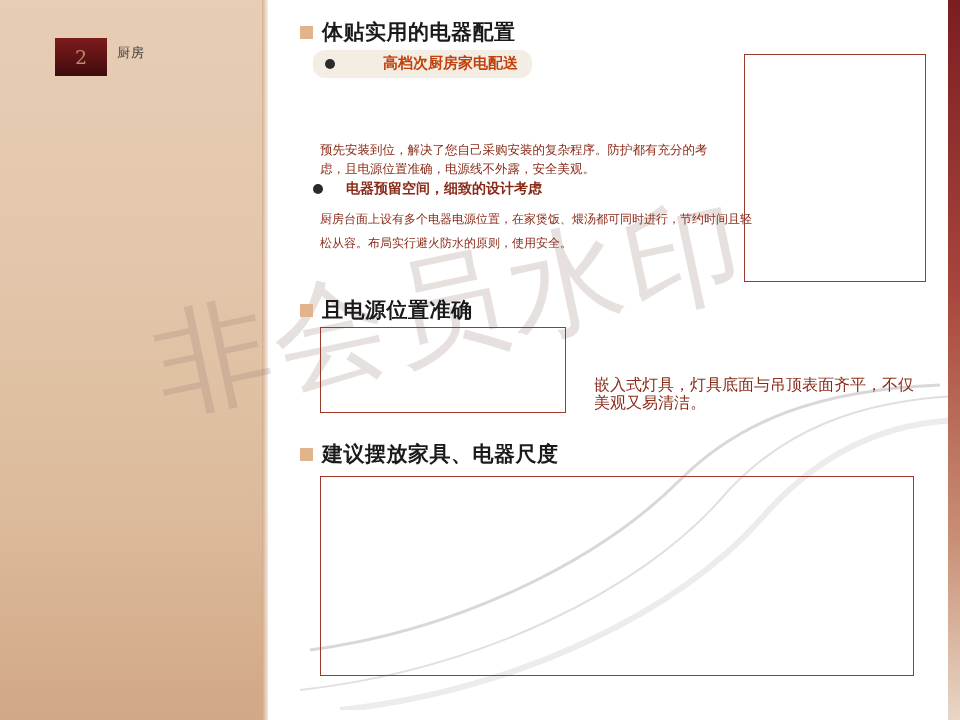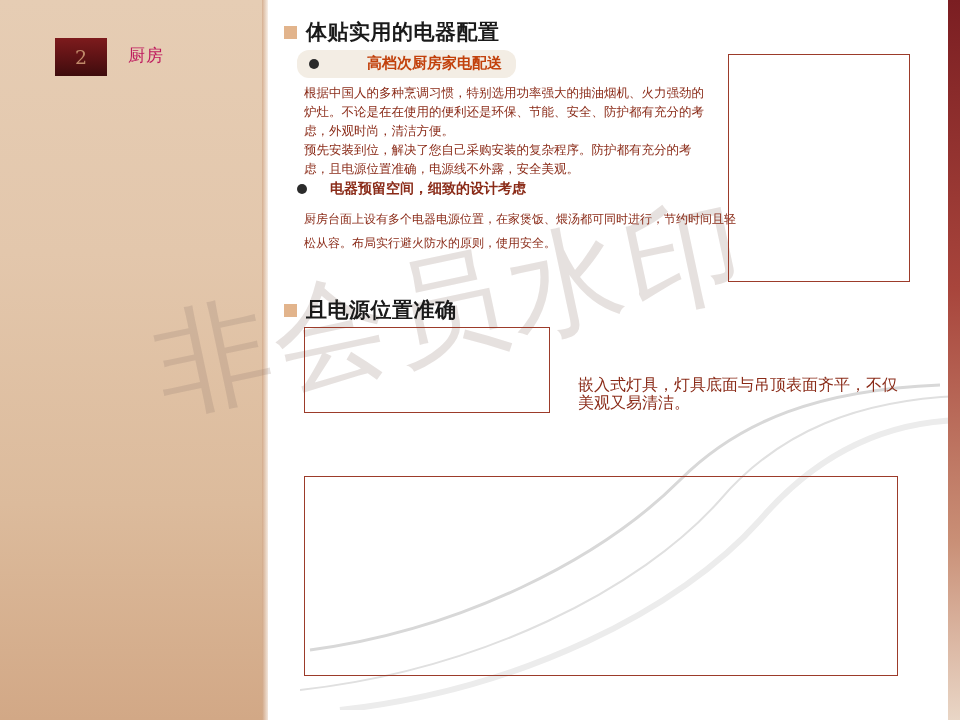--- a/index.html
+++ b/index.html
@@ -48,23 +48,23 @@
     width: 52px; height: 38px;
     background: linear-gradient(to bottom, #7d1b1d 0%, #5c1214 55%, #3e0c0d 100%);
     color: #c08a6a;
     font-size: 19px;
     line-height: 38px;
     text-align: center;
     font-family: "DejaVu Serif", "Liberation Serif", serif;
   }
   .chapter-title {
     position: absolute;
-    left: 128px; top: 44px;
-    font-size: 17px;
-    color: #be185d;
+    left: 117px; top: 44px;
+    font-size: 13px;
+    color: #404040;
     letter-spacing: 1px;
   }
   
   .watermark {
     position: absolute;
     left: 150px; top: 230px;
     font-size: 116px;
     color: rgba(140, 120, 110, 0.22);
     font-family: "DejaVu Serif", "Liberation Serif", serif;
     transform: rotate(-12deg);
@@ -74,21 +74,21 @@
   }
   .swoosh {
     position: absolute;
     left: 300px; top: 330px;
     width: 660px; height: 380px;
     pointer-events: none;
   }
   
   .content {
     position: absolute;
-    left: 260px; top: 0;
+    left: 276px; top: 0;
     width: 608px; height: 720px;
   }
   .sec-head {
     position: absolute;
     display: flex;
     align-items: center;
     gap: 9px;
   }
   .sq {
     width: 13px; height: 13px;
@@ -171,41 +171,44 @@
     <div class="sec-head" style="left:24px; top:18px;">
       <span class="sq"></span>
       <span class="txt">体贴实用的电器配置</span>
     </div>
 
     <div class="pill" style="left:37px; top:50px;">
       <span class="dot"></span>
       <span class="txt">高档次厨房家电配送</span>
     </div>
 
-    <div class="para" style="left:44px; top:83px; width:400px;">根据中国人的多种烹调习惯，特别选用功率强大的抽油烟机、火力强劲的炉灶。不论是在在使用的便利还是环保、节能、安全、防护都有充分的考虑，外观时尚，清洁方便。</div>
     <div class="para" style="left:44px; top:140px; width:400px;">预先安装到位，解决了您自己采购安装的复杂程序。防护都有充分的考虑，且电源位置准确，电源线不外露，安全美观。</div>
 
     <div class="bullet-head" style="left:37px; top:180px;">
       <span class="dot"></span>
       <span class="txt">电器预留空间，细致的设计考虑</span>
     </div>
 
     <div class="para" style="left:44px; top:207px; width:440px; line-height:24px; font-size:12px;">厨房台面上设有多个电器电源位置，在家煲饭、煨汤都可同时进行，节约时间且轻松从容。布局实行避火防水的原则，使用安全。</div>
 
     <div class="box" style="left:468px; top:54px; width:180px; height:226px;"></div>
 
     <div class="sec-head" style="left:24px; top:296px;">
       <span class="sq"></span>
       <span class="txt">且电源位置准确</span>
     </div>
 
     <div class="box" style="left:44px; top:327px; width:244px; height:84px;"></div>
 
     <div class="para" style="left:318px; top:376px; width:320px; line-height:18px; font-size:16px;">嵌入式灯具，灯具底面与吊顶表面齐平，不仅美观又易清洁。</div>
 
+    <div class="sec-head" style="left:24px; top:440px;">
+      <span class="sq"></span>
+      <span class="txt">建议摆放家具、电器尺度</span>
+    </div>
 
     <div class="box" style="left:44px; top:476px; width:592px; height:198px;"></div>
 
   </div>
 
   <div class="right-bar"></div>
 
 </div>
 
 </body></html>

